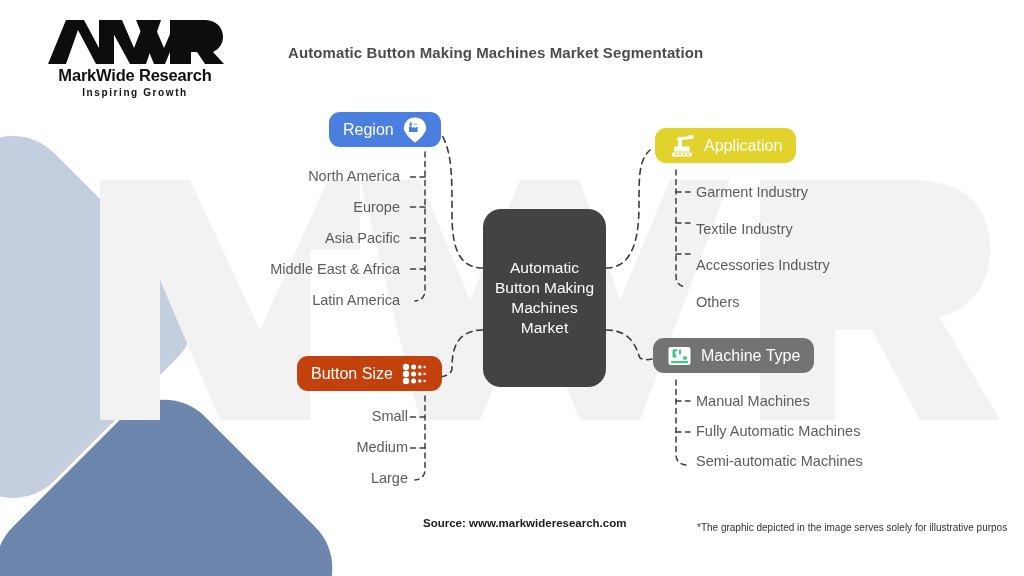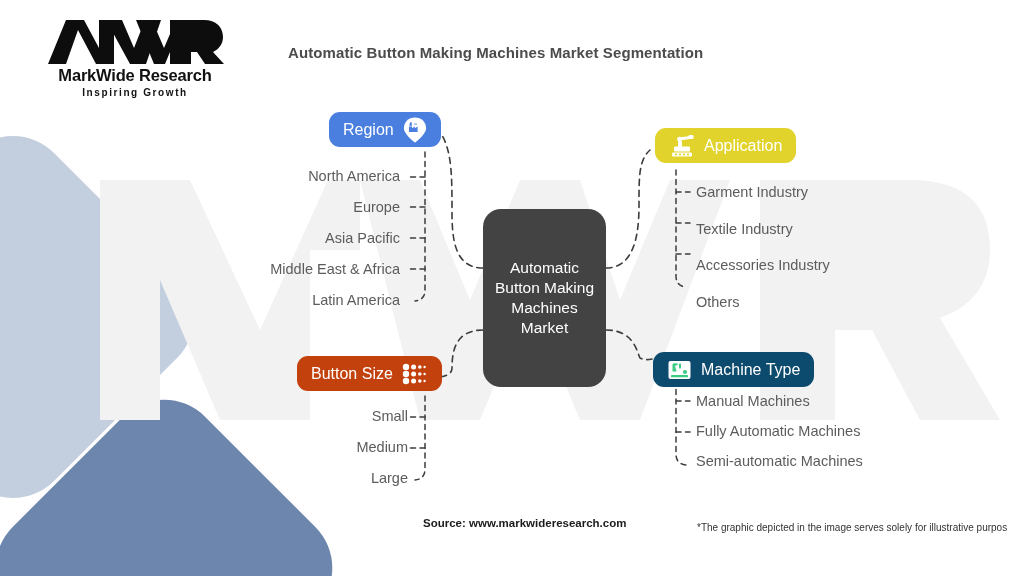--- a/index.html
+++ b/index.html
@@ -138,21 +138,21 @@
   .badge .badge-icon {
     display: flex;
     align-items: center;
     justify-content: center;
     flex: 0 0 auto;
   }
 
   #badge-region      { left: 329px; top: 112px; background: #4a7fe0; }
   #badge-application { left: 655px; top: 128px; background: #e1d32b; }
   #badge-button-size { left: 297px; top: 356px; background: #c2410c; }
-  #badge-machine-type{ left: 653px; top: 352px; background: #0c4a6e; text-align: right; }
+  #badge-machine-type{ left: 653px; top: 338px; background: #737373; text-align: right; }
 
   
   .leaf-list {
     position: absolute;
     display: flex;
     flex-direction: column;
   }
   .leaf-item {
     font-size: 14.5px;
     color: #5c5c5c;

